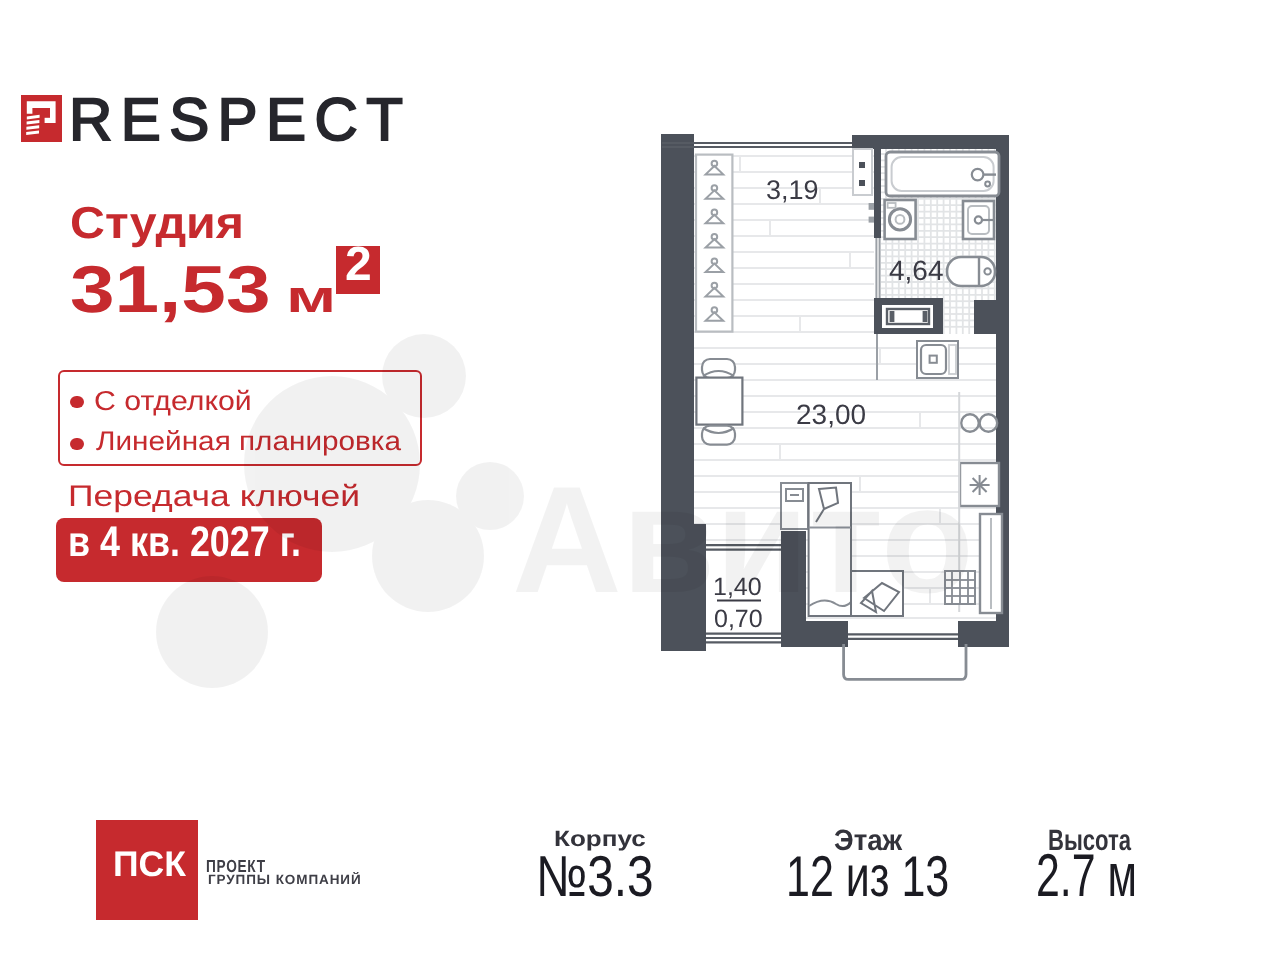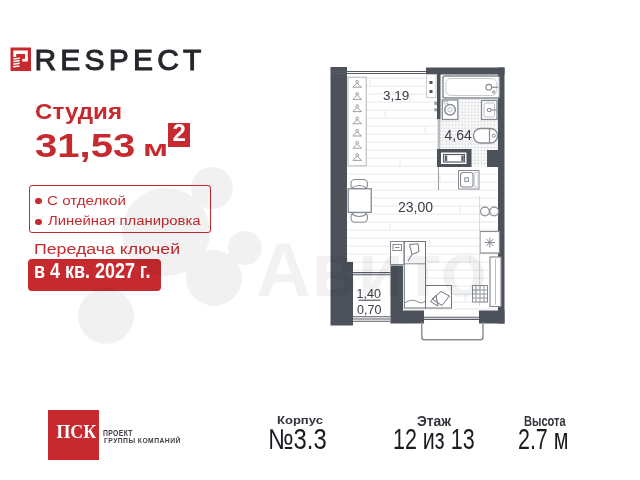--- a/index.html
+++ b/index.html
@@ -41,21 +41,21 @@
 
   <div class="abs" style="left:35px;top:218.5px;width:6.6px;height:6.3px;border-radius:50%;background:#c62a2e;"></div>
   <div class="abs" id="b2" style="left:48.00px;top:213.61px;color:#c62a2e;font-size:13.46px;line-height:1;transform:scaleX(1.105);transform-origin:0 0;white-space:nowrap;">Линейная планировка</div>
 
   <div class="abs" id="per" style="left:34.13px;top:241.41px;color:#c62a2e;font-size:14.99px;line-height:1;transform:scaleX(1.184);transform-origin:0 0;white-space:nowrap;">Передача ключей</div>
 
   <div class="abs" style="left:28px;top:258.5px;width:133px;height:32.5px;background:#c62a2e;border-radius:4px;"></div>
   <div class="abs" id="v4" style="left:33.87px;top:261.35px;color:#fff;font-size:21.36px;line-height:1;font-weight:bold;transform:scaleX(0.840);transform-origin:0 0;white-space:nowrap;">в 4 кв. 2027 г.</div>
 
   <div class="abs" style="left:47.5px;top:410px;width:51px;height:49.5px;background:#c62a2e;"></div>
-  <div class="abs" id="psk" style="left:56.5px;top:423.5px;color:#fff;font-size:17.80px;line-height:1;font-weight:bold;transform:scaleX(1.0);transform-origin:0 0;white-space:nowrap;font-family:Liberation Serif, serif;">ПСК</div>
+  <div class="abs" id="psk" style="left:56.5px;top:423.5px;color:#fff;font-size:17.80px;line-height:1;font-weight:bold;transform:scaleX(1.0);transform-origin:0 0;white-space:nowrap;">ПСК</div>
 
   <div class="abs" id="cap1" style="left:103.46px;top:429.16px;color:#3e3e46;font-size:8.76px;line-height:1;font-weight:bold;letter-spacing:0.45px;transform:scaleX(0.781);transform-origin:0 0;white-space:nowrap;">ПРОЕКТ</div>
   <div class="abs" id="cap2" style="left:103.53px;top:438.24px;color:#3e3e46;font-size:6.71px;line-height:1;font-weight:bold;letter-spacing:0.45px;transform:scaleX(1.008);transform-origin:0 0;white-space:nowrap;">ГРУППЫ КОМПАНИЙ</div>
 
   <div class="abs" id="korpus" style="left:276.98px;top:415.30px;color:#33333b;font-size:11.00px;line-height:1;font-weight:bold;transform:scaleX(1.184);transform-origin:0 0;white-space:nowrap;">Корпус</div>
   <div class="abs" id="n33" style="left:268.12px;top:425.00px;color:#1b1b22;font-size:28.82px;line-height:1;transform:scaleX(0.828);transform-origin:0 0;white-space:nowrap;">№3.3</div>
 
   <div class="abs" id="etazh" style="left:416.62px;top:414.30px;color:#33333b;font-size:14.70px;line-height:1;font-weight:bold;transform:scaleX(0.941);transform-origin:0 0;white-space:nowrap;">Этаж</div>
   <div class="abs" id="iz" style="left:393.49px;top:425.07px;color:#1b1b22;font-size:28.78px;line-height:1;transform:scaleX(0.747);transform-origin:0 0;white-space:nowrap;">12 из 13</div>
 

